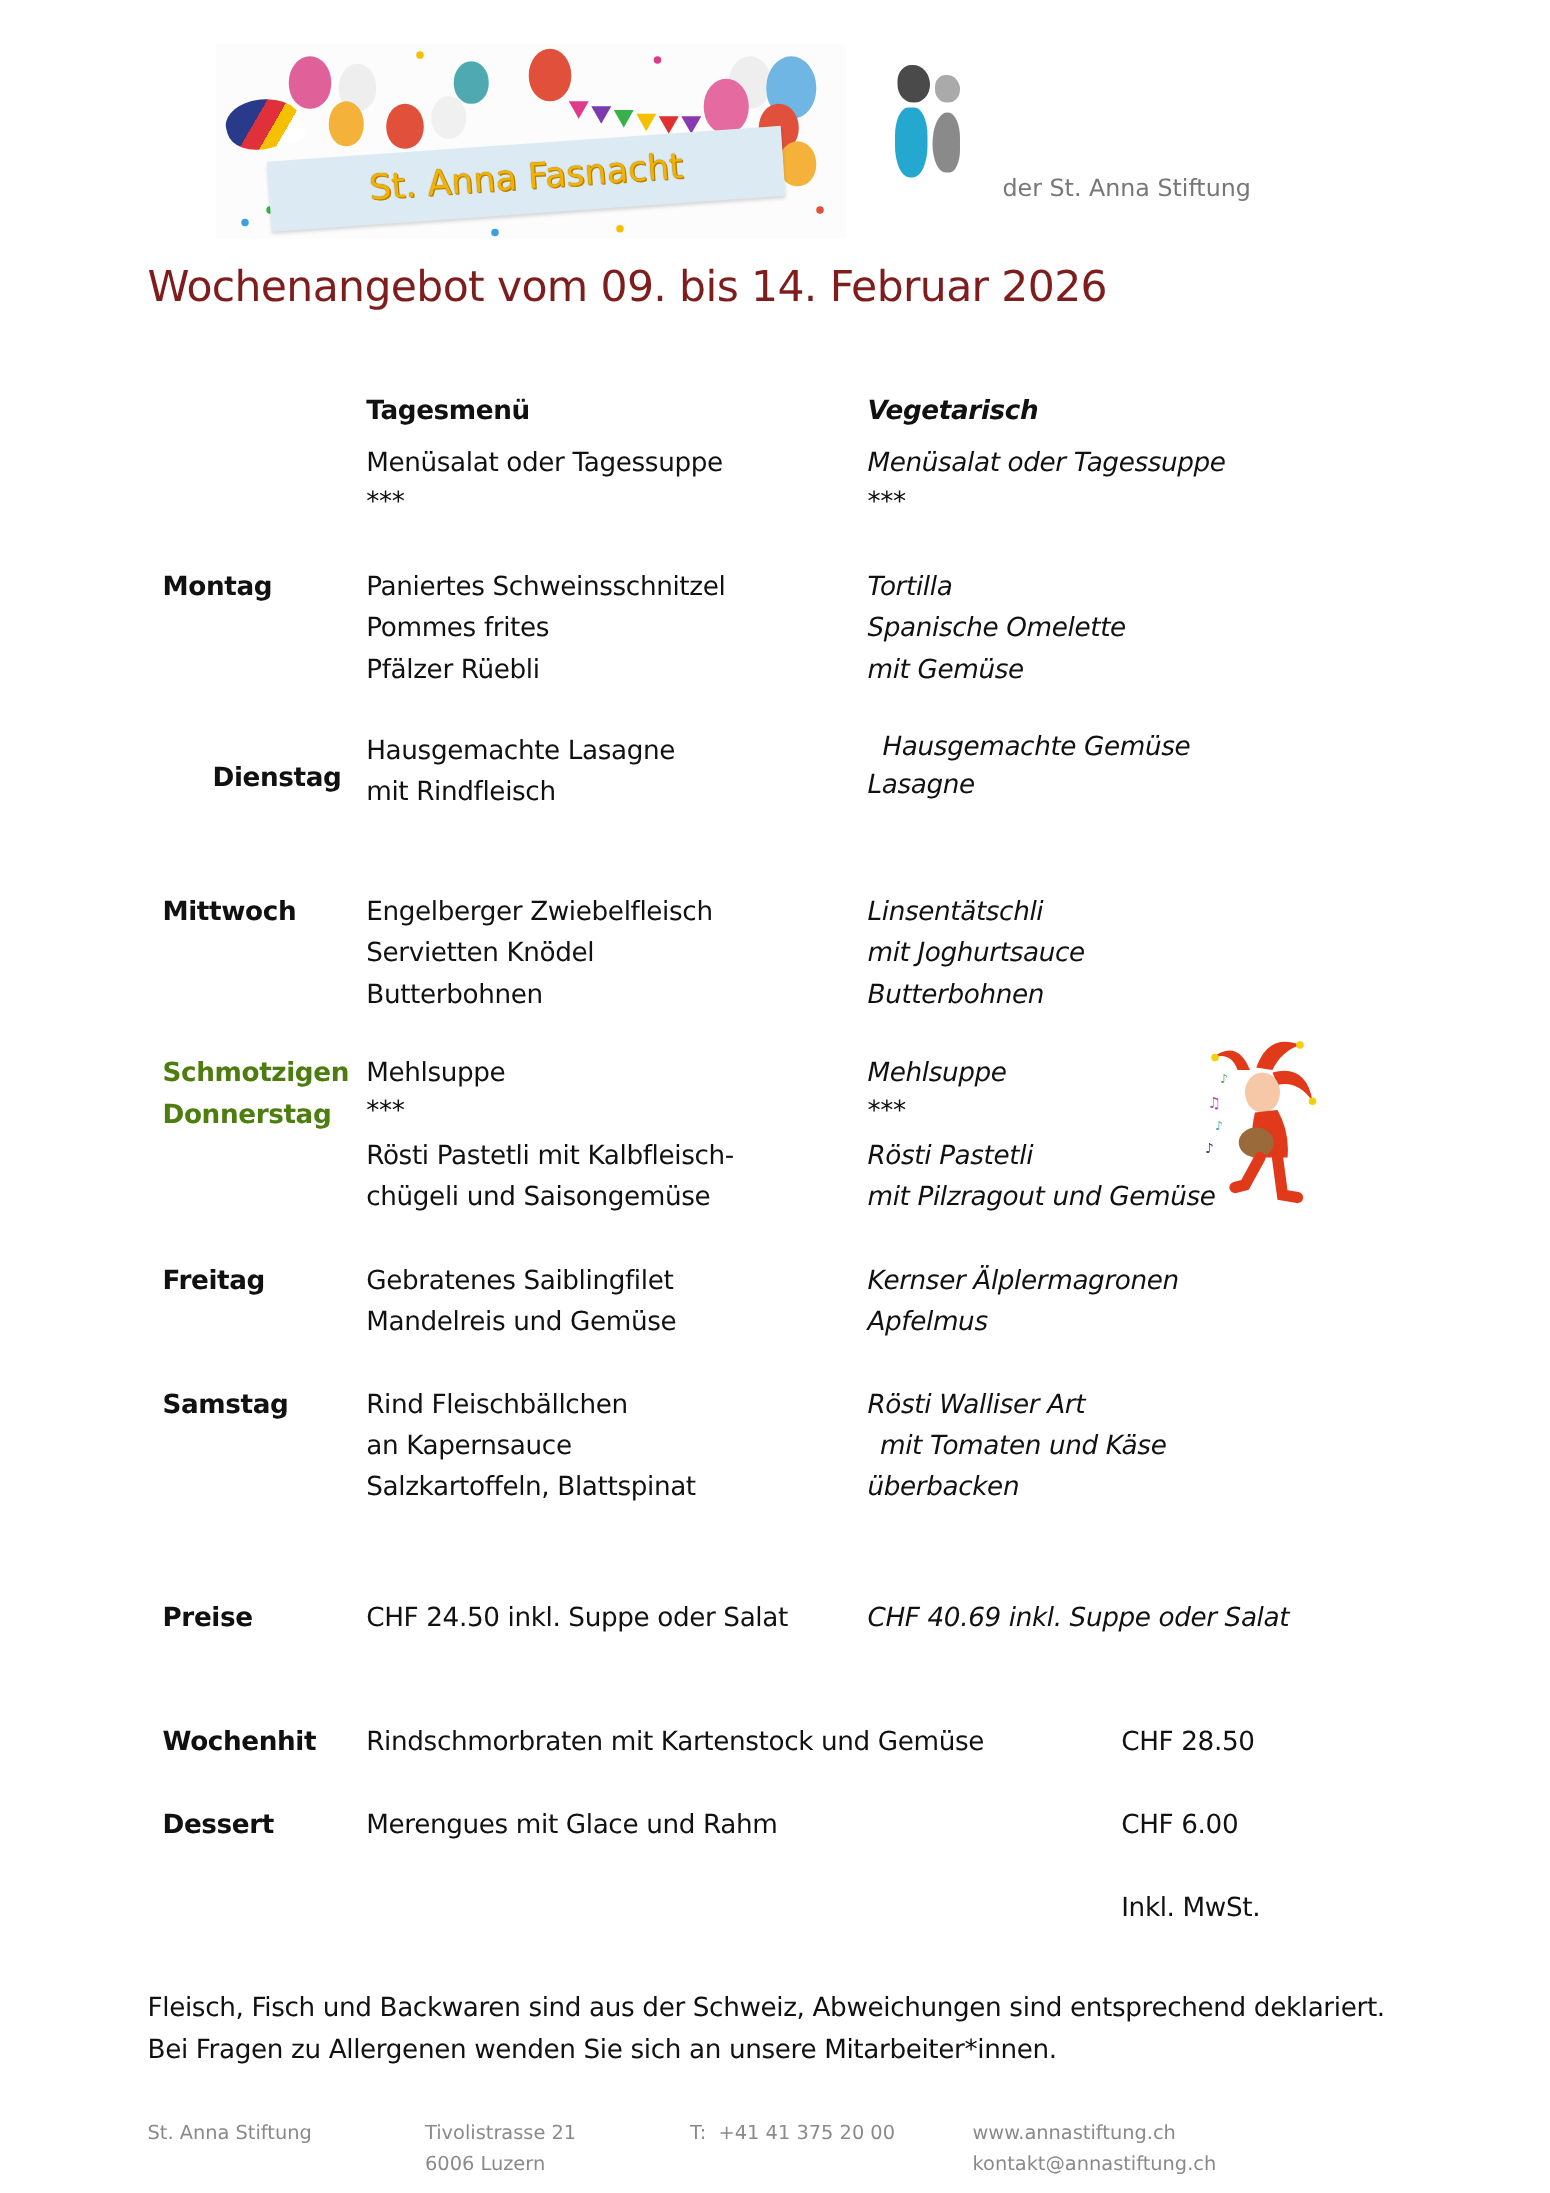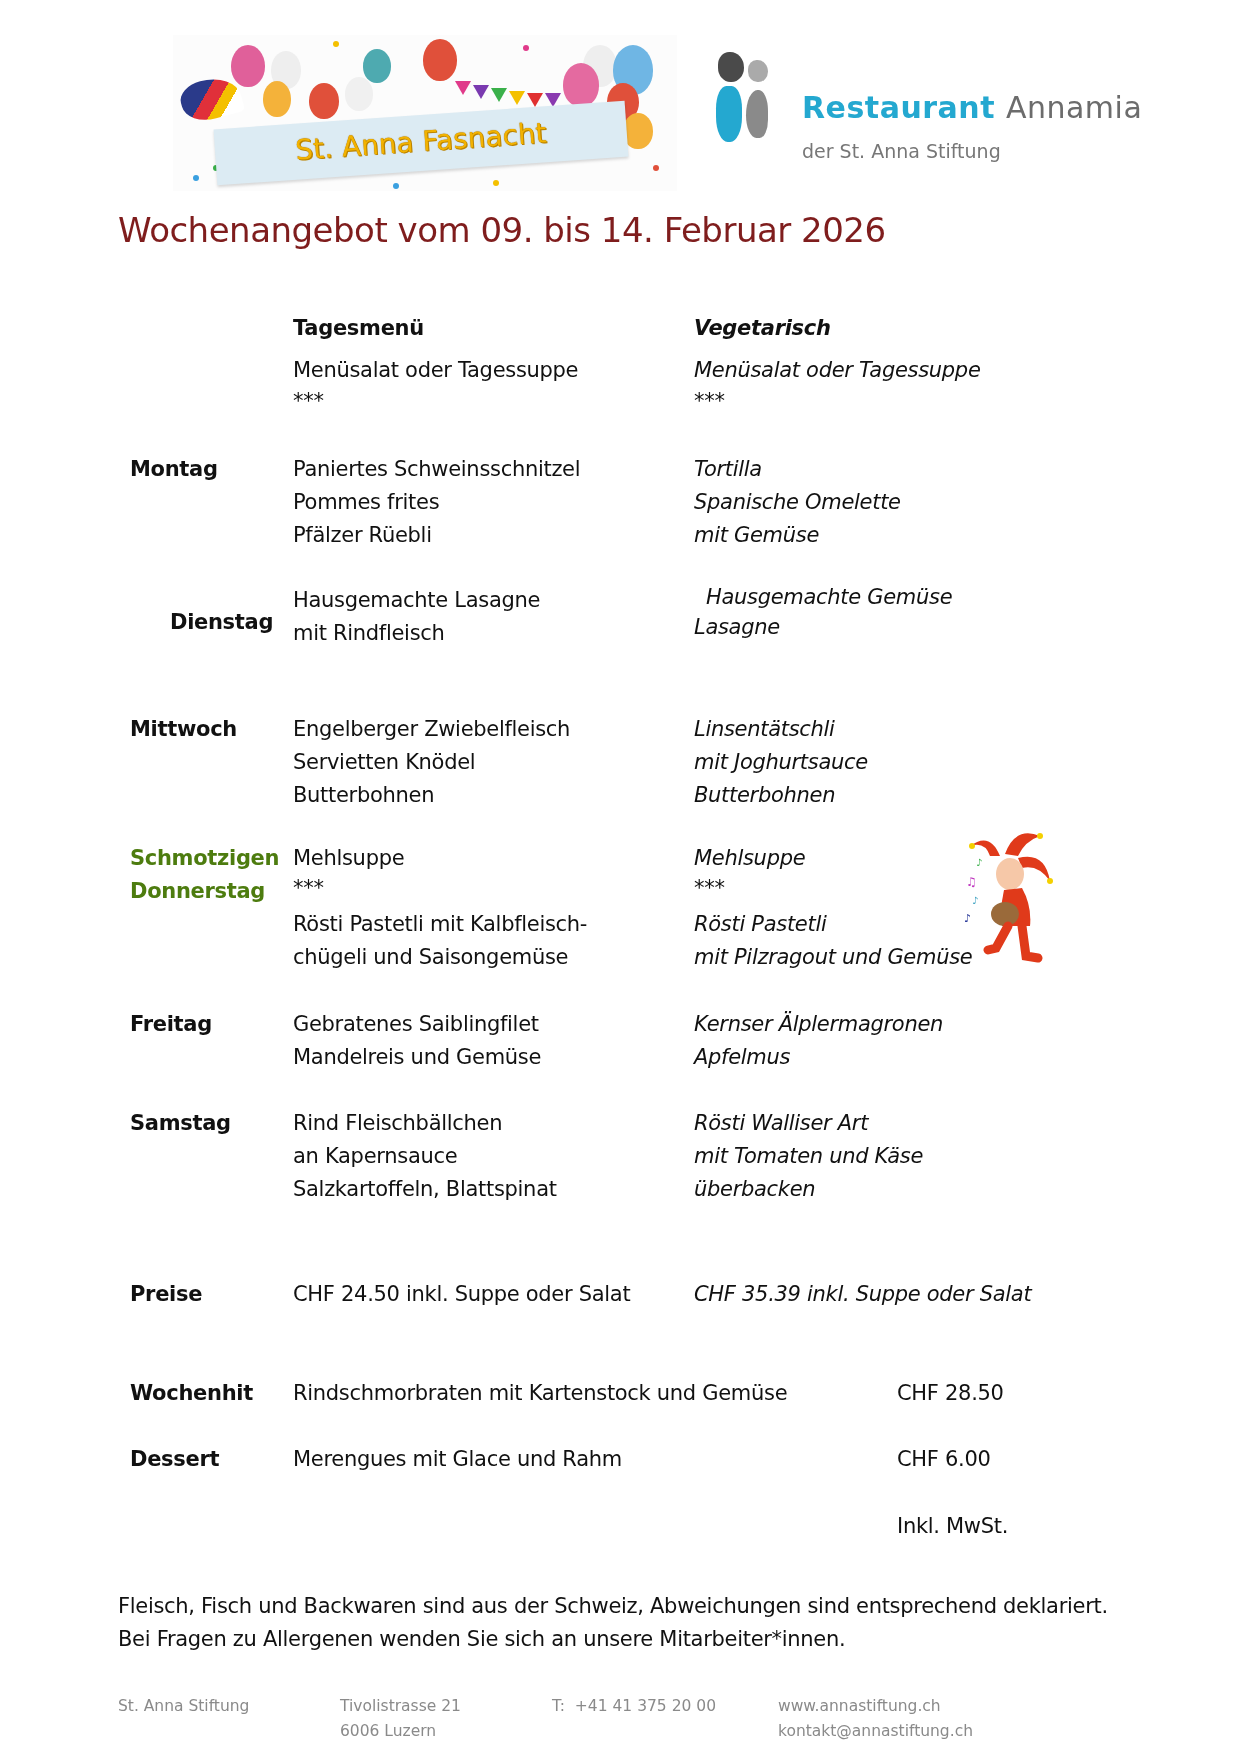--- a/index.html
+++ b/index.html
@@ -76,24 +76,20 @@
   <div class="ribbon">
     <div class="ribbon-text">St. Anna Fasnacht</div>
   </div>
 </div>
 
 <div id="logo" class="abs">
   <div class="stone" style="left:8px;top:4px;width:26px;height:30px;background:#4a4a4a;"></div>
   <div class="stone" style="left:38px;top:12px;width:20px;height:22px;background:#aaaaaa;"></div>
   <div class="stone" style="left:6px;top:38px;width:26px;height:56px;background:#24a8d0;border-radius:40% 40% 45% 45%;"></div>
   <div class="stone" style="left:36px;top:42px;width:22px;height:48px;background:#8a8a8a;border-radius:55% 45% 40% 50%;"></div>
-  <div class="brand">
-    <span class="b1">Restaurant</span>
-    <span class="b2">Annamia</span>
-  </div>
   <div class="sub">der St. Anna Stiftung</div>
 </div>
 
 <h1 id="title" class="abs">Wochenangebot vom 09. bis 14. Februar 2026</h1>
 
 <div class="txt bold c1" style="top:312px;">Tagesmenü</div>
 <div class="txt bold c2" style="top:312px;">Vegetarisch</div>
 
 <div class="txt c1" style="top:354px;">Menüsalat oder Tagessuppe</div>
 <div class="txt c1" style="top:385px;">***</div>
@@ -154,26 +150,26 @@
 <div class="txt c1" style="top:1008px;">Gebratenes Saiblingfilet</div>
 <div class="txt c1" style="top:1041px;">Mandelreis und Gemüse</div>
 <div class="txt c2" style="top:1008px;">Kernser Älplermagronen</div>
 <div class="txt c2" style="top:1041px;">Apfelmus</div>
 
 <div class="txt bold day" style="top:1107px;">Samstag</div>
 <div class="txt c1" style="top:1107px;">Rind Fleischbällchen</div>
 <div class="txt c1" style="top:1140px;">an Kapernsauce</div>
 <div class="txt c1" style="top:1173px;">Salzkartoffeln, Blattspinat</div>
 <div class="txt c2" style="top:1107px;">Rösti Walliser Art</div>
-<div class="txt c2" style="top:1140px;">mit Tomaten und Käse</div>
+<div class="txt c2" style="top:1140px;margin-left:10px;">mit Tomaten und Käse</div>
 <div class="txt c2" style="top:1173px;">überbacken</div>
 
 <div class="txt bold day" style="top:1278px;">Preise</div>
 <div class="txt c1" style="top:1278px;">CHF 24.50 inkl. Suppe oder Salat</div>
-<div class="txt c2" style="top:1278px;">CHF 35.39 inkl. Suppe oder Salat</div>
+<div class="txt c2" style="top:1278px;">CHF 40.69 inkl. Suppe oder Salat</div>
 
 <div class="txt bold day" style="top:1377px;">Wochenhit</div>
 <div class="txt c1" style="top:1377px;">Rindschmorbraten mit Kartenstock und Gemüse</div>
 <div class="txt c3" style="top:1377px;">CHF 28.50</div>
 
 <div class="txt bold day" style="top:1443px;">Dessert</div>
 <div class="txt c1" style="top:1443px;">Merengues mit Glace und Rahm</div>
 <div class="txt c3" style="top:1443px;">CHF 6.00</div>
 
 <div class="txt c3" style="top:1510px;">Inkl. MwSt.</div>

